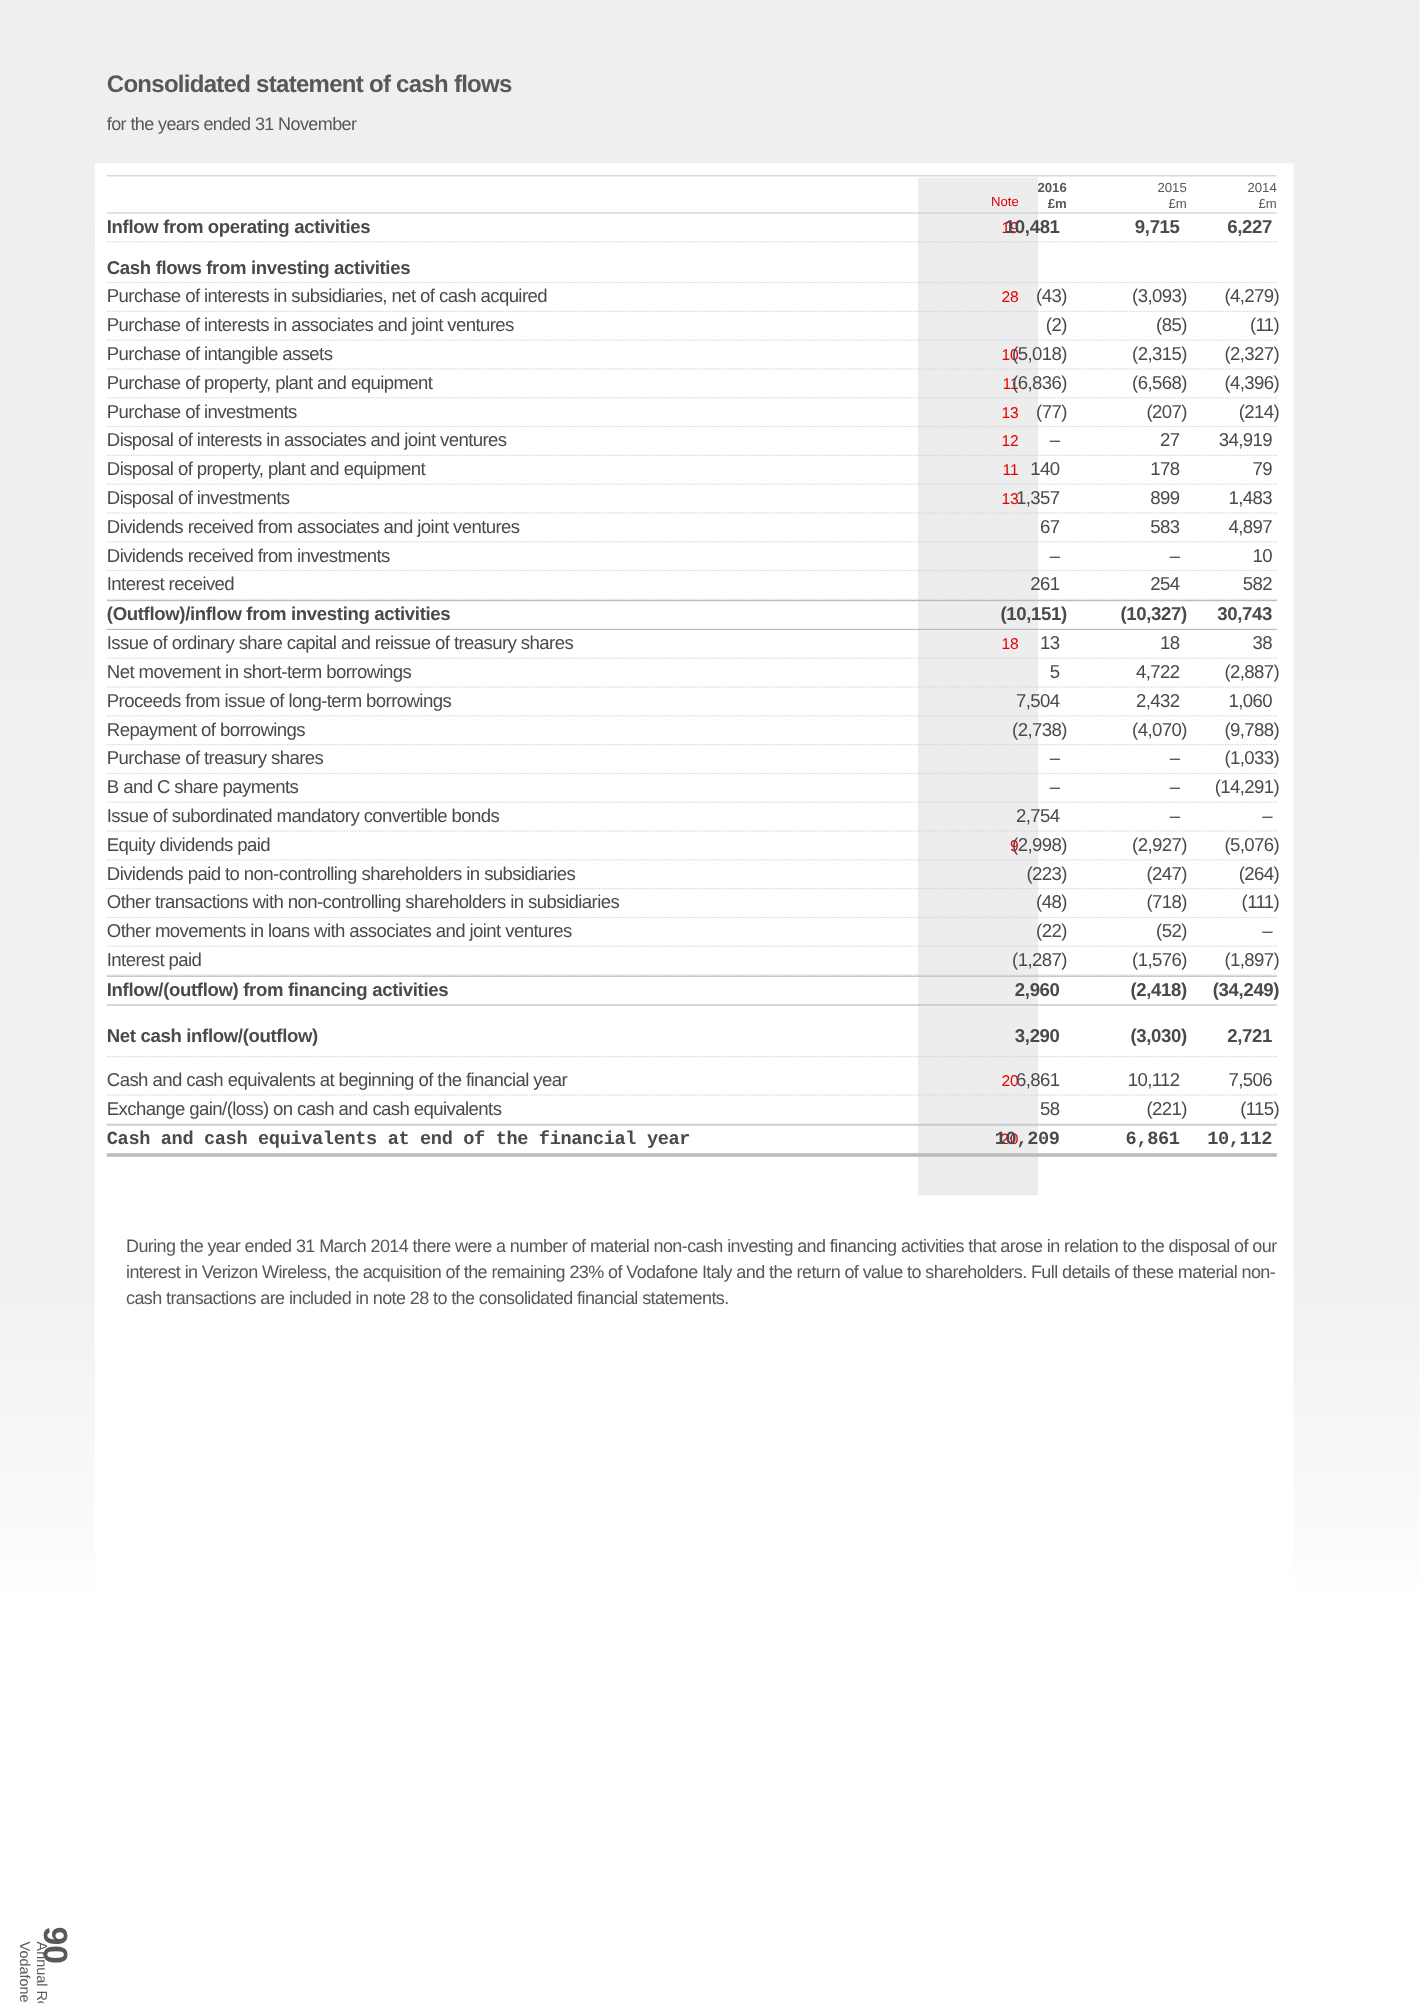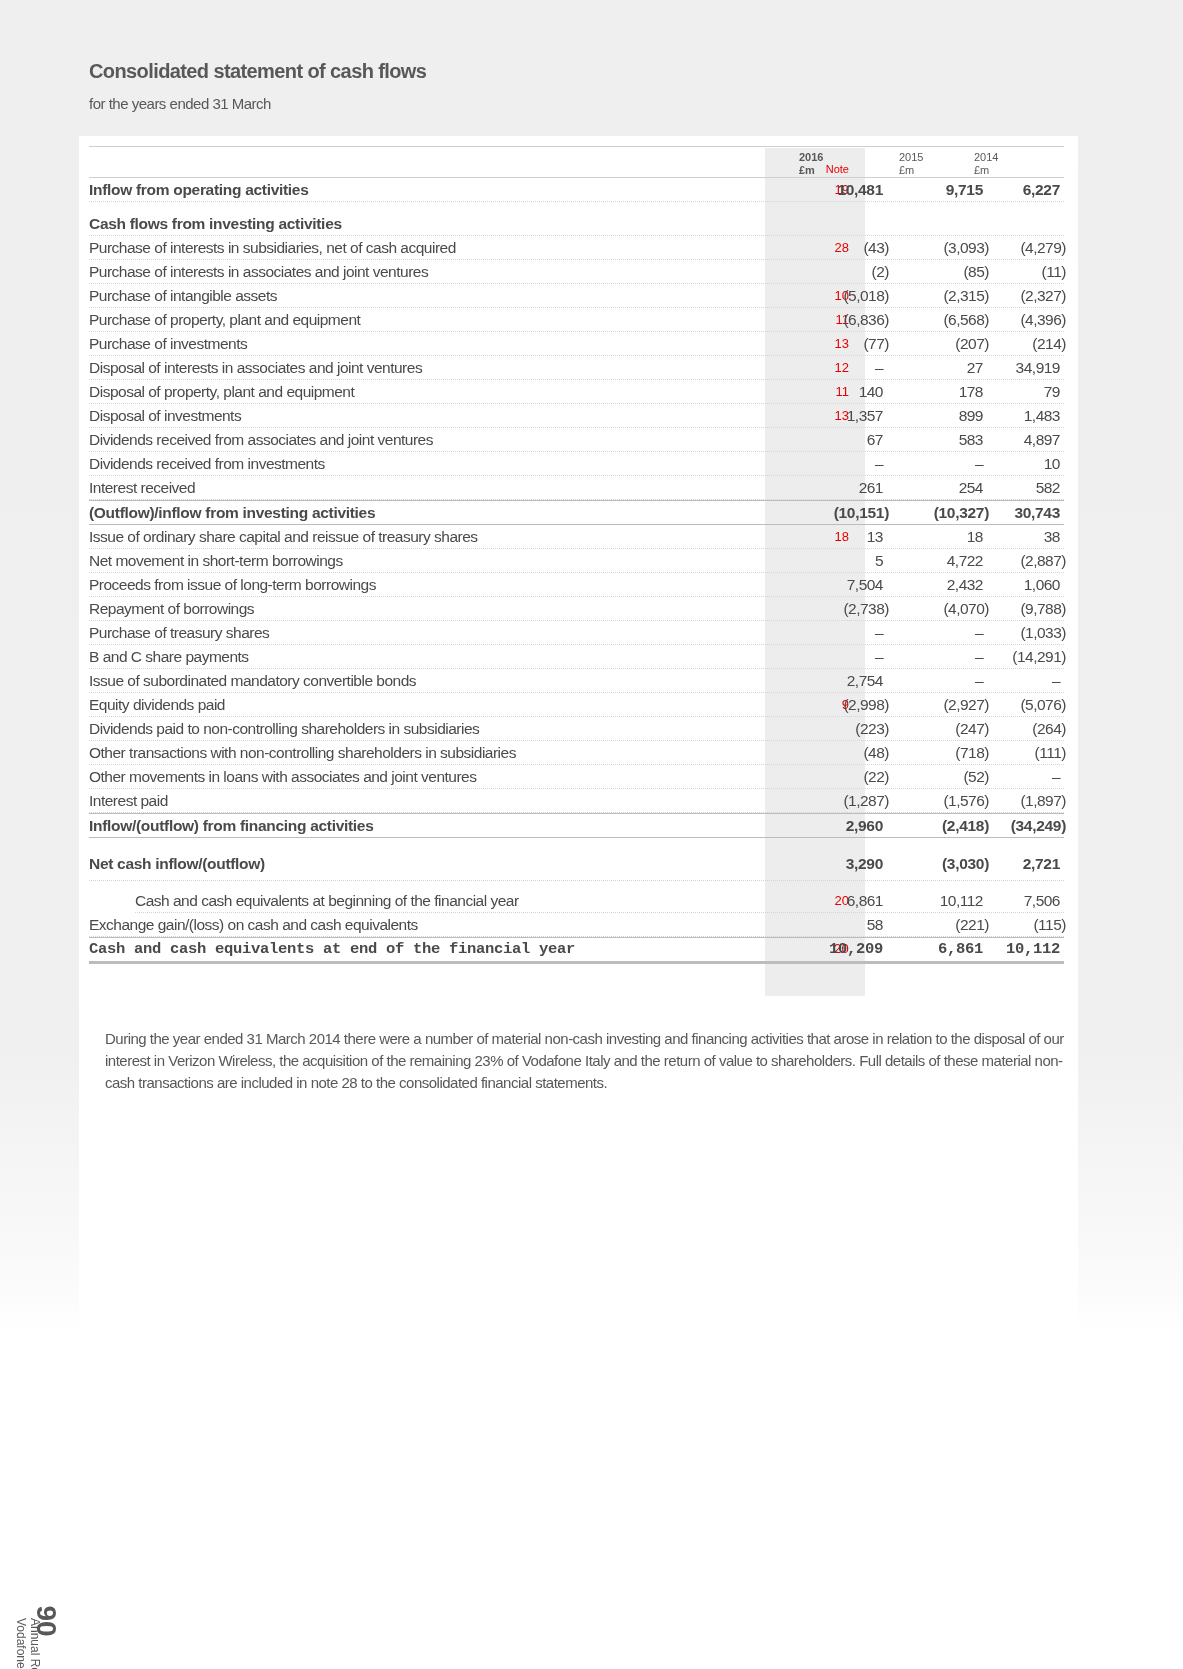--- a/index.html
+++ b/index.html
@@ -23,21 +23,21 @@
   .shade {
     position:absolute; left:765px; top:148px; width:100px; height:848px;
     background:#ededee;
   }
   .table { position:absolute; left:89px; top:146px; width:975px; }
   .hdr {
     position:relative; height:30px; border-top:1px solid #cfcfd1; border-bottom:1px solid #cfcfd1;
     font-size:11px;
   }
   .hdr .note { position:absolute; right:215px; top:16px; color:#e60000; }
-  .hdr .yr { position:absolute; width:90px; top:4px; line-height:13px; color:#58585b; }
+  .hdr .yr { position:absolute; text-align:right; width:90px; top:4px; line-height:13px; color:#58585b; }
   .hdr .y0 { right:175px; font-weight:bold; }
   .hdr .y1 { right:75px; }
   .hdr .y2 { right:0px; }
   .row {
     position:relative; height:23px; line-height:23px; font-size:15.5px; letter-spacing:-0.5px;
     border-bottom:1px dotted #d4d4d6; white-space:nowrap;
   }
   .row.bold { font-weight:bold; color:#4a4a4d; letter-spacing:-0.3px; }
   .row.total { border-top:1.5px solid #bcbcbe; border-bottom:1.5px solid #bcbcbe; }
   .row.heading { border-bottom:1px dotted #d4d4d6; }
@@ -65,21 +65,21 @@
     position:absolute; left:8px; top:215px; font-size:28px; font-weight:bold; color:#58585b;
     transform:rotate(90deg); transform-origin:center;
   }
 </style>
 </head>
 <body>
 
 <div class="panel"></div>
 
 <h1 class="title">Consolidated statement of cash flows</h1>
-<p class="subtitle">for the years ended 31 March</p>
+<p class="subtitle">for the years ended 31 November</p>
 
 <div class="shade"></div>
 
 <div class="table">
   <div class="hdr">
     <span class="note">Note</span>
     <div class="yr y0">
       <div>2016</div>
       <div>£m</div>
     </div>
@@ -282,21 +282,21 @@
         <span class="v v1">(2,418)</span>
         <span class="v v2">(34,249)</span>
       </div>
       <div class="row bold gap" style="margin-top: 10px; height: 32px; line-height: 32px;">
         <span class="label">Net cash inflow/(outflow)</span>
         <span class="note"></span>
         <span class="v v0 pos">3,290</span>
         <span class="v v1">(3,030)</span>
         <span class="v v2 pos">2,721</span>
       </div>
-      <div class="row gap" style="margin-top: 8px; margin-left: 46px;">
+      <div class="row gap" style="margin-top: 8px;">
         <span class="label">Cash and cash equivalents at beginning of the financial year</span>
         <span class="note">20</span>
         <span class="v v0 pos">6,861</span>
         <span class="v v1 pos">10,112</span>
         <span class="v v2 pos">7,506</span>
       </div>
       <div class="row">
         <span class="label">Exchange gain/(loss) on cash and cash equivalents</span>
         <span class="note"></span>
         <span class="v v0 pos">58</span>

